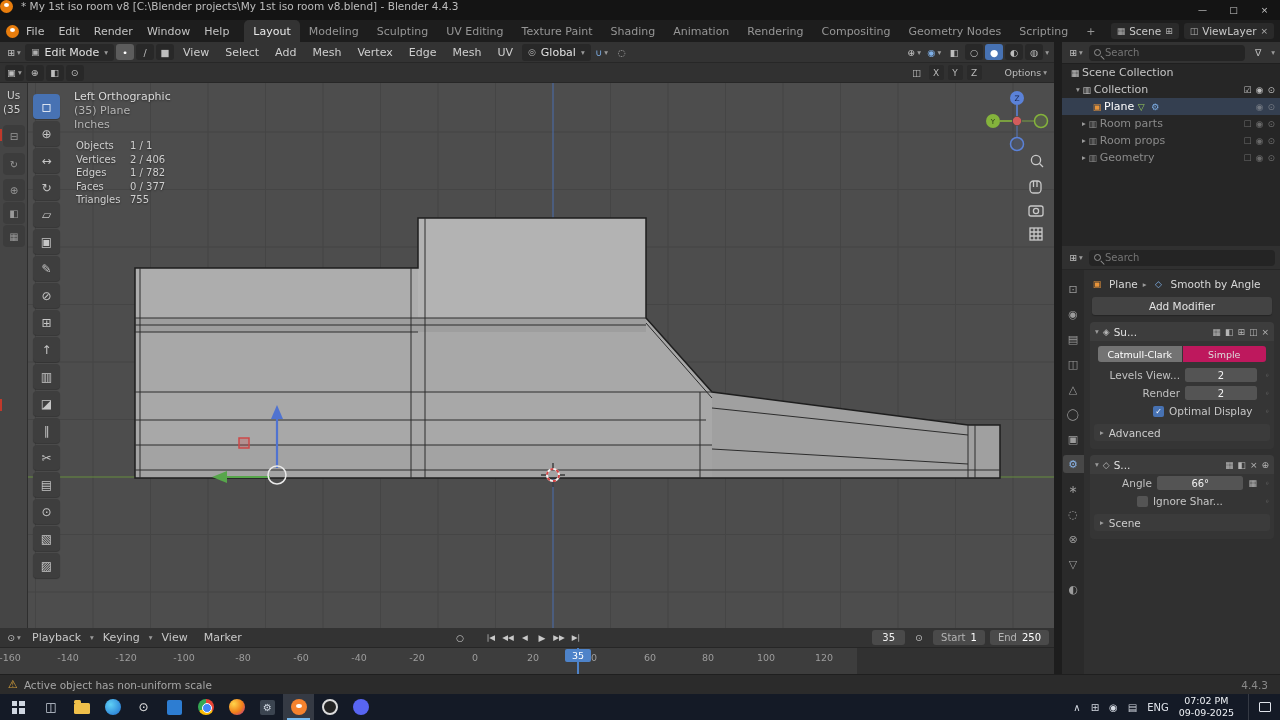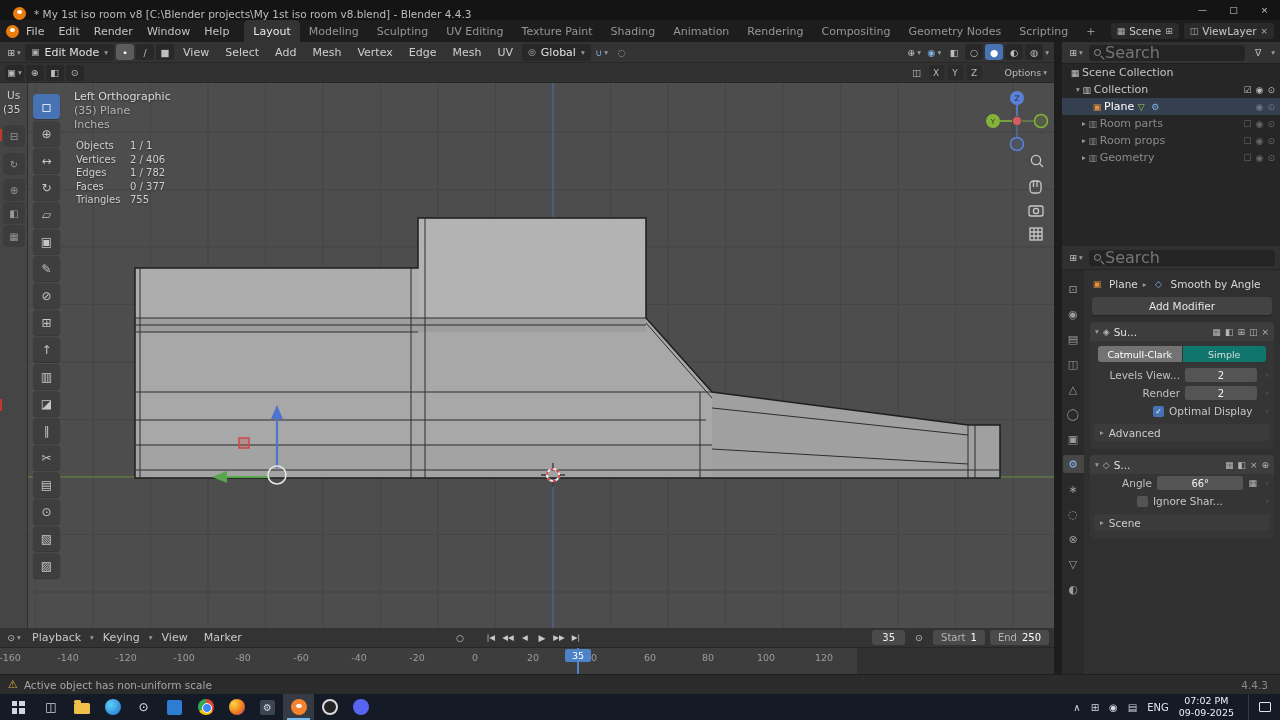--- a/index.html
+++ b/index.html
@@ -1,21 +1,21 @@
 <!DOCTYPE html>
 <html><head>
 <meta charset="utf-8">
 <style>
   *{box-sizing:border-box;margin:0;padding:0;font-family:"DejaVu Sans",sans-serif;user-select:none}
   html,body{width:1280px;height:720px;overflow:hidden}
   body{position:relative;background:#1d1d1d;color:#c8c8c8}
   input{font-family:"DejaVu Sans",sans-serif}
 
   
-  .titlebar{position:absolute;left:0;top:0;width:1280px;height:20px;background:#141414;display:flex;align-items:flex-end;padding-left:13px;font-size:10.5px;color:#bdbdbd}
+  .titlebar{position:absolute;left:0;top:0;width:1280px;height:20px;background:#141414;display:flex;align-items:flex-start;padding-left:0;font-size:10.5px;color:#bdbdbd}
   .blogo{width:13px;height:13px;border-radius:50%;background:#e87d0d;position:relative;flex:none}
   .blogo::after{content:"";position:absolute;left:4px;top:3px;width:5px;height:4px;border-radius:50%;background:#fff}
   .title{margin-left:8px;white-space:nowrap;overflow:hidden}
   .winbtns{margin-left:auto;display:flex;height:100%}
   .wbtn{width:31px;height:100%;display:flex;align-items:center;justify-content:center;color:#c9c9c9;font-size:9px}
 
   
   .menubar{position:absolute;left:0;top:20px;width:1280px;height:22px;background:#1d1d1d;display:flex;align-items:center;font-size:11px;color:#c3c3c3;padding:0 6px}
   .mitem{padding:2px 7px;border-radius:3px}
   .tabs{display:flex;height:100%;margin-left:8px}
@@ -52,21 +52,21 @@
   .tool.active{background:#4772b3;color:#fff}
   #ministrip{position:absolute;left:0;top:0;width:28px;height:545px;background:#454545;border-right:1px solid #2e2e2e;z-index:7}
   .ms-txt{position:absolute;font-size:10.5px;color:#d0d0d0;text-shadow:0 1px 2px rgba(0,0,0,.4)}
   .ms-ic{position:absolute;left:3px;width:22px;height:22px;background:#3c3c3c;border-radius:4px;display:flex;align-items:center;justify-content:center;color:#9a9a9a;font-size:10px}
   .ms-red{position:abs;position:absolute;left:0;width:2px;height:12px;background:#c0392b}
 
   
   #outliner{position:absolute;left:1062px;top:42px;width:218px;height:204px;background:#262626}
   .ohdr{height:22px;background:#333;display:flex;align-items:center;gap:4px;padding:0 5px;border-bottom:1px solid #1f1f1f}
   .search{flex:1;display:flex;align-items:center;gap:4px;background:#242424;border-radius:4px;height:16px;padding:0 5px}
-  .search input{background:transparent;border:none;outline:none;color:#bbb;font-size:16px;width:100%}
+  .search input{background:transparent;border:none;outline:none;color:#bbb;font-size:10px;width:100%}
   .mag{width:7px;height:7px;border:1.3px solid #909090;border-radius:50%;position:relative;flex:none}
   .mag::after{content:"";position:absolute;width:4.5px;height:1.3px;background:#909090;transform:rotate(45deg);left:5px;top:6.5px}
   .orow{height:17px;display:flex;align-items:center;font-size:11px;color:#c5c5c5;padding-right:5px}
   .oic{width:14px;text-align:center;font-size:9px;flex:none}
   .ricons{margin-left:auto;display:flex;gap:4px;font-size:9px;color:#bdbdbd}
   .dim{color:#8a8a8a}
   .dim2{opacity:.45}
   .sel{background:rgba(90,130,190,.28);color:#fff}
   .orange{color:#e8943a}
   .green{color:#9acd5a}
@@ -82,21 +82,21 @@
   .pcontent{position:absolute;left:22px;top:24px;right:0;bottom:0;padding:4px 6px;font-size:11px;color:#c6c6c6}
   .crumb{display:flex;align-items:center;gap:5px;height:20px;font-size:10.5px;color:#d8d8d8}
   .btn{height:18px;background:#434343;border-radius:3px;display:flex;align-items:center;justify-content:center;color:#e3e3e3;margin:3px 2px 7px;font-size:10.5px;box-shadow:0 1px 1px rgba(0,0,0,.25)}
   .mpanel{background:#353535;border-radius:4px;margin-bottom:6px;padding-bottom:4px}
   .mhdr{height:19px;display:flex;align-items:center;gap:4px;padding:0 5px;background:#3d3d3d;border-radius:4px 4px 0 0;font-size:10.5px}
   .mname{flex:1;color:#e2e2e2;white-space:nowrap;overflow:hidden}
   .mic{font-size:9px;color:#b5b5b5}
   .seg{display:flex;gap:1px;margin:5px 8px 4px}
   .seg span{flex:1;height:16px;display:flex;align-items:center;justify-content:center;font-size:9.5px}
   .seg .sgon{background:#737373;color:#fff;border-radius:3px 0 0 3px}
-  .seg .sgoff{background:#0f766e;color:#ddd;border-radius:0 3px 3px 0}
+  .seg .sgoff{background:#be185d;color:#ddd;border-radius:0 3px 3px 0}
   .prow{display:flex;align-items:center;height:18px;padding:0 2px 0 6px;gap:5px;font-size:10.5px}
   .plabel{width:84px;text-align:right;color:#c0c0c0;white-space:nowrap;overflow:hidden;flex:none}
   .pfield{flex:1;height:14px;background:#545454;border-radius:2.5px;display:flex;align-items:center;justify-content:center;color:#f2f2f2;font-size:10px}
   .pdot{width:10px;text-align:center;color:#8a8a8a;font-size:8px;flex:none}
   .pdot::before{content:"◦"}
   .cb{width:11px;height:11px;border-radius:2px;background:#545454;display:flex;align-items:center;justify-content:center;font-size:8px;color:#fff;flex:none}
   .cb.on{background:#4772b3}
   .subhdr{height:17px;background:#3b3b3b;border-radius:3px;display:flex;align-items:center;gap:5px;padding:0 6px;margin:4px 4px;font-size:10.5px;color:#ccc}
 
   

